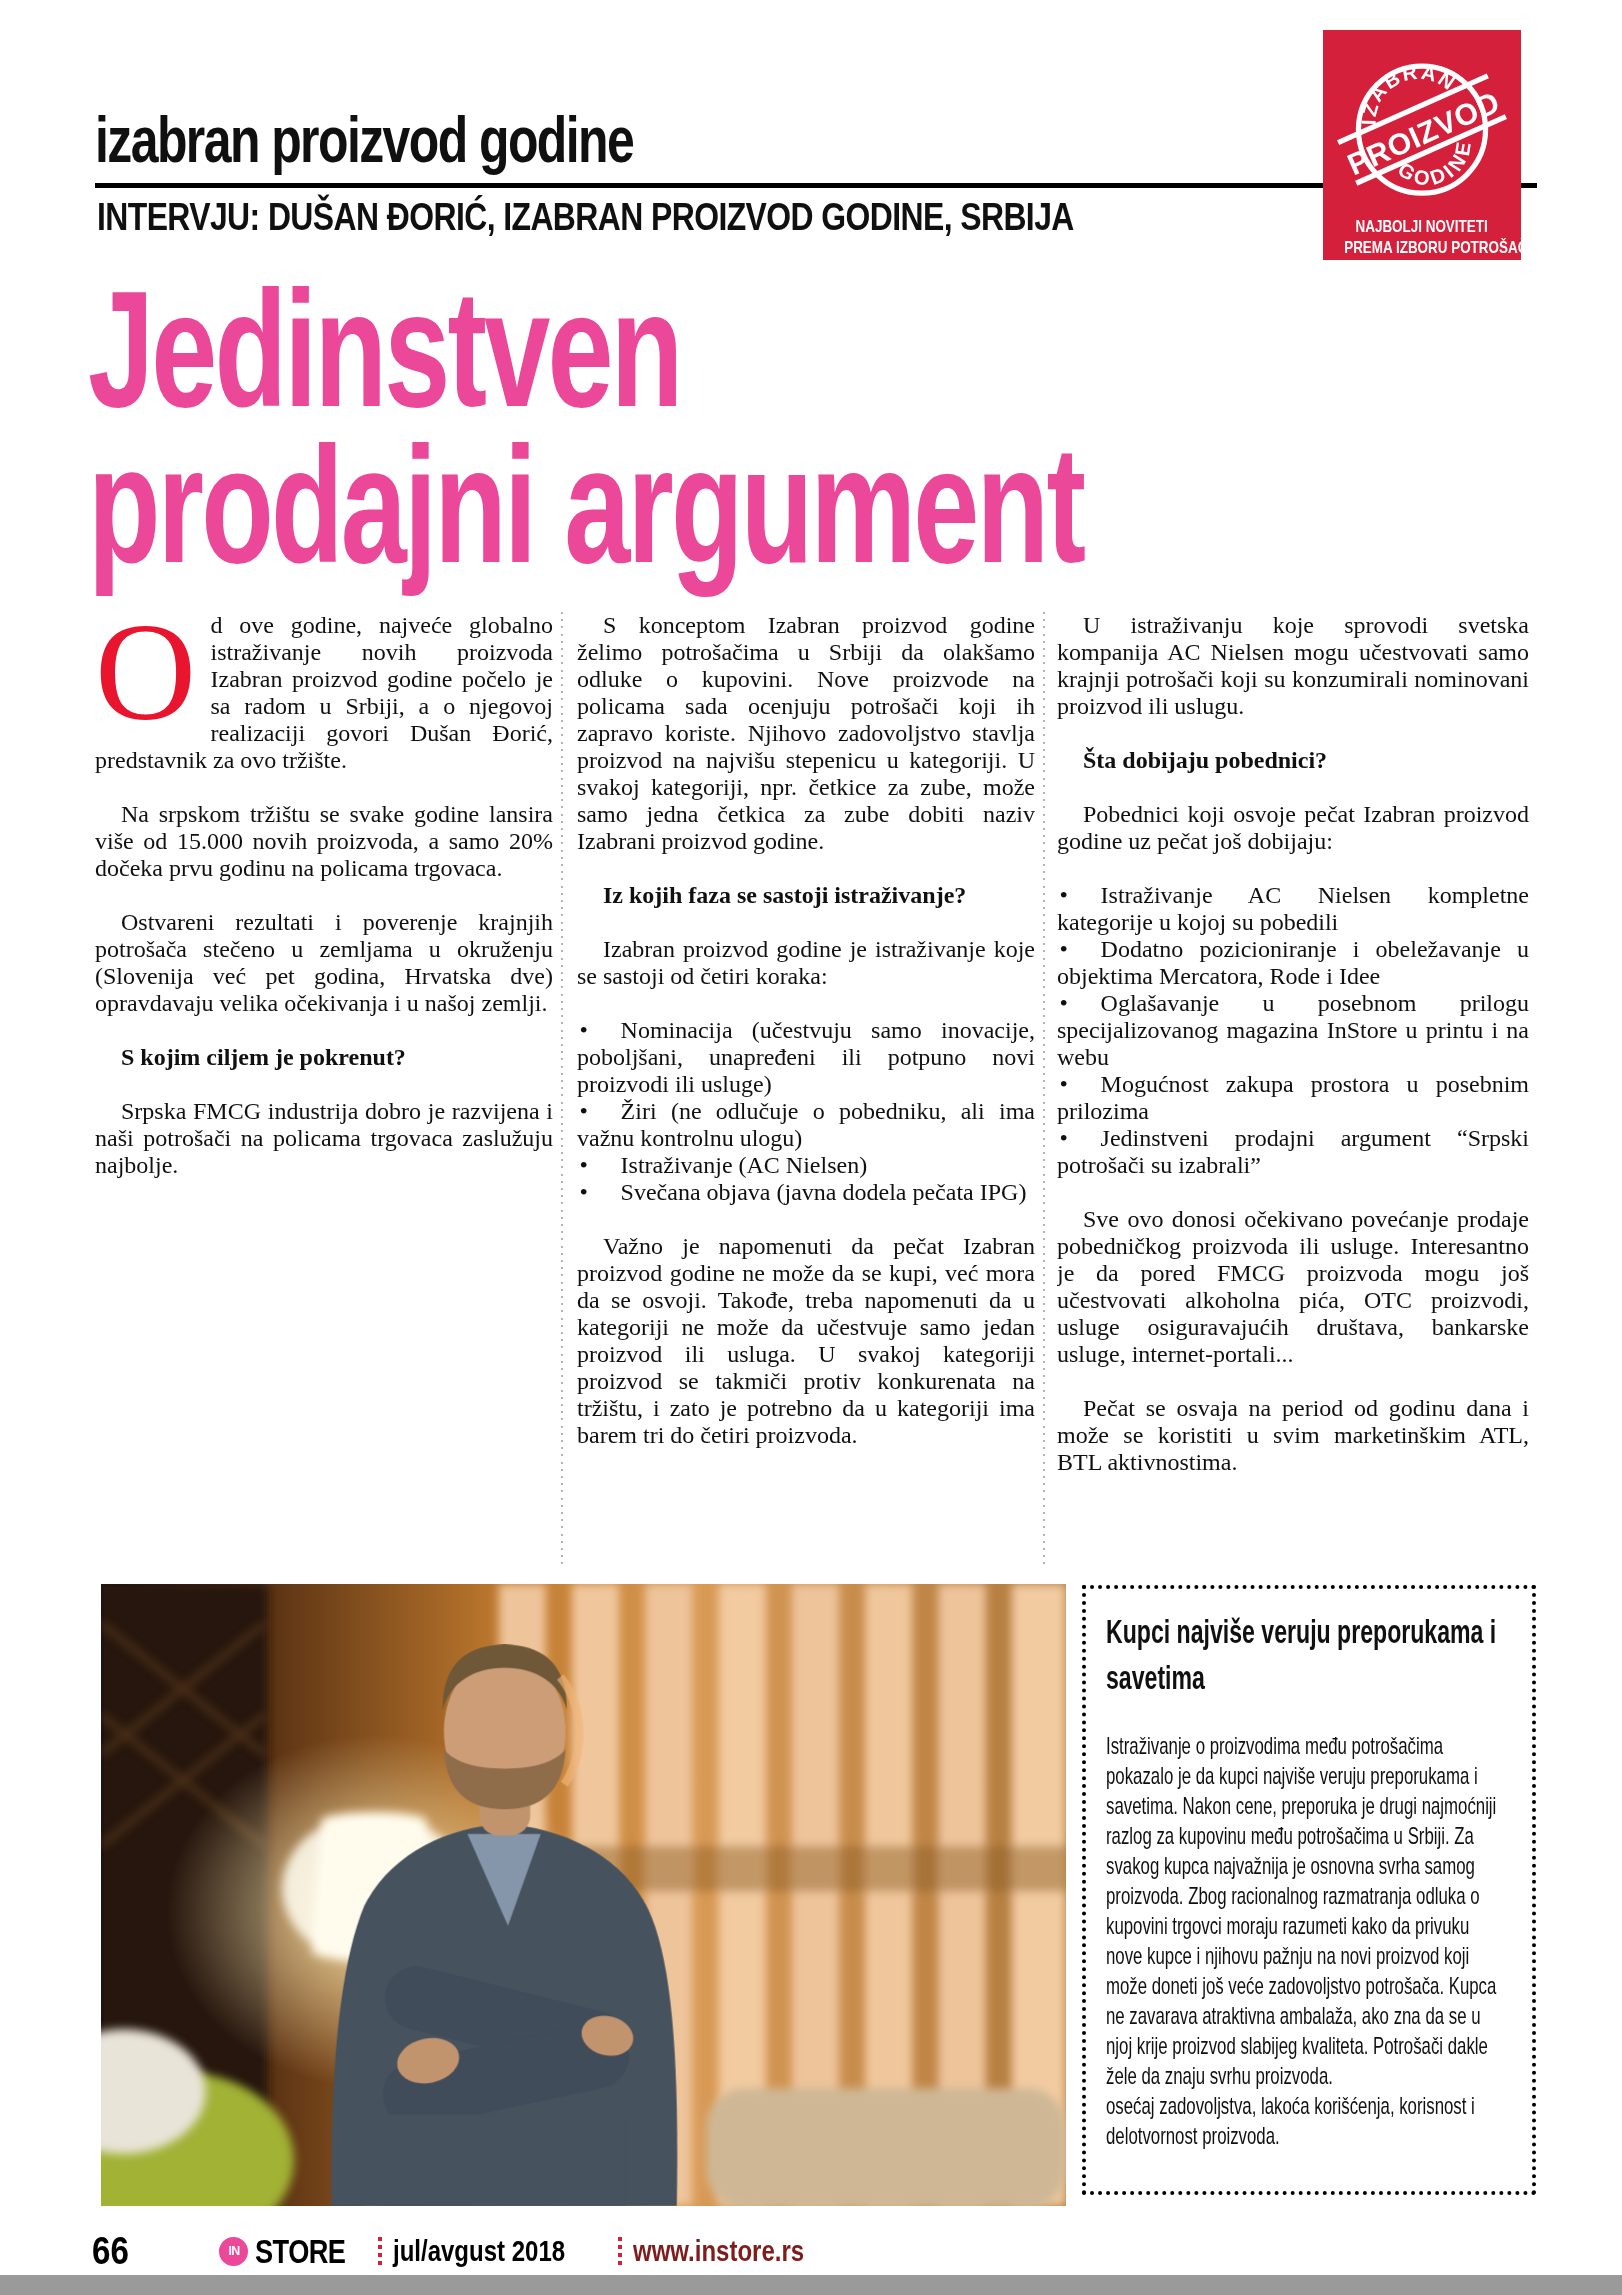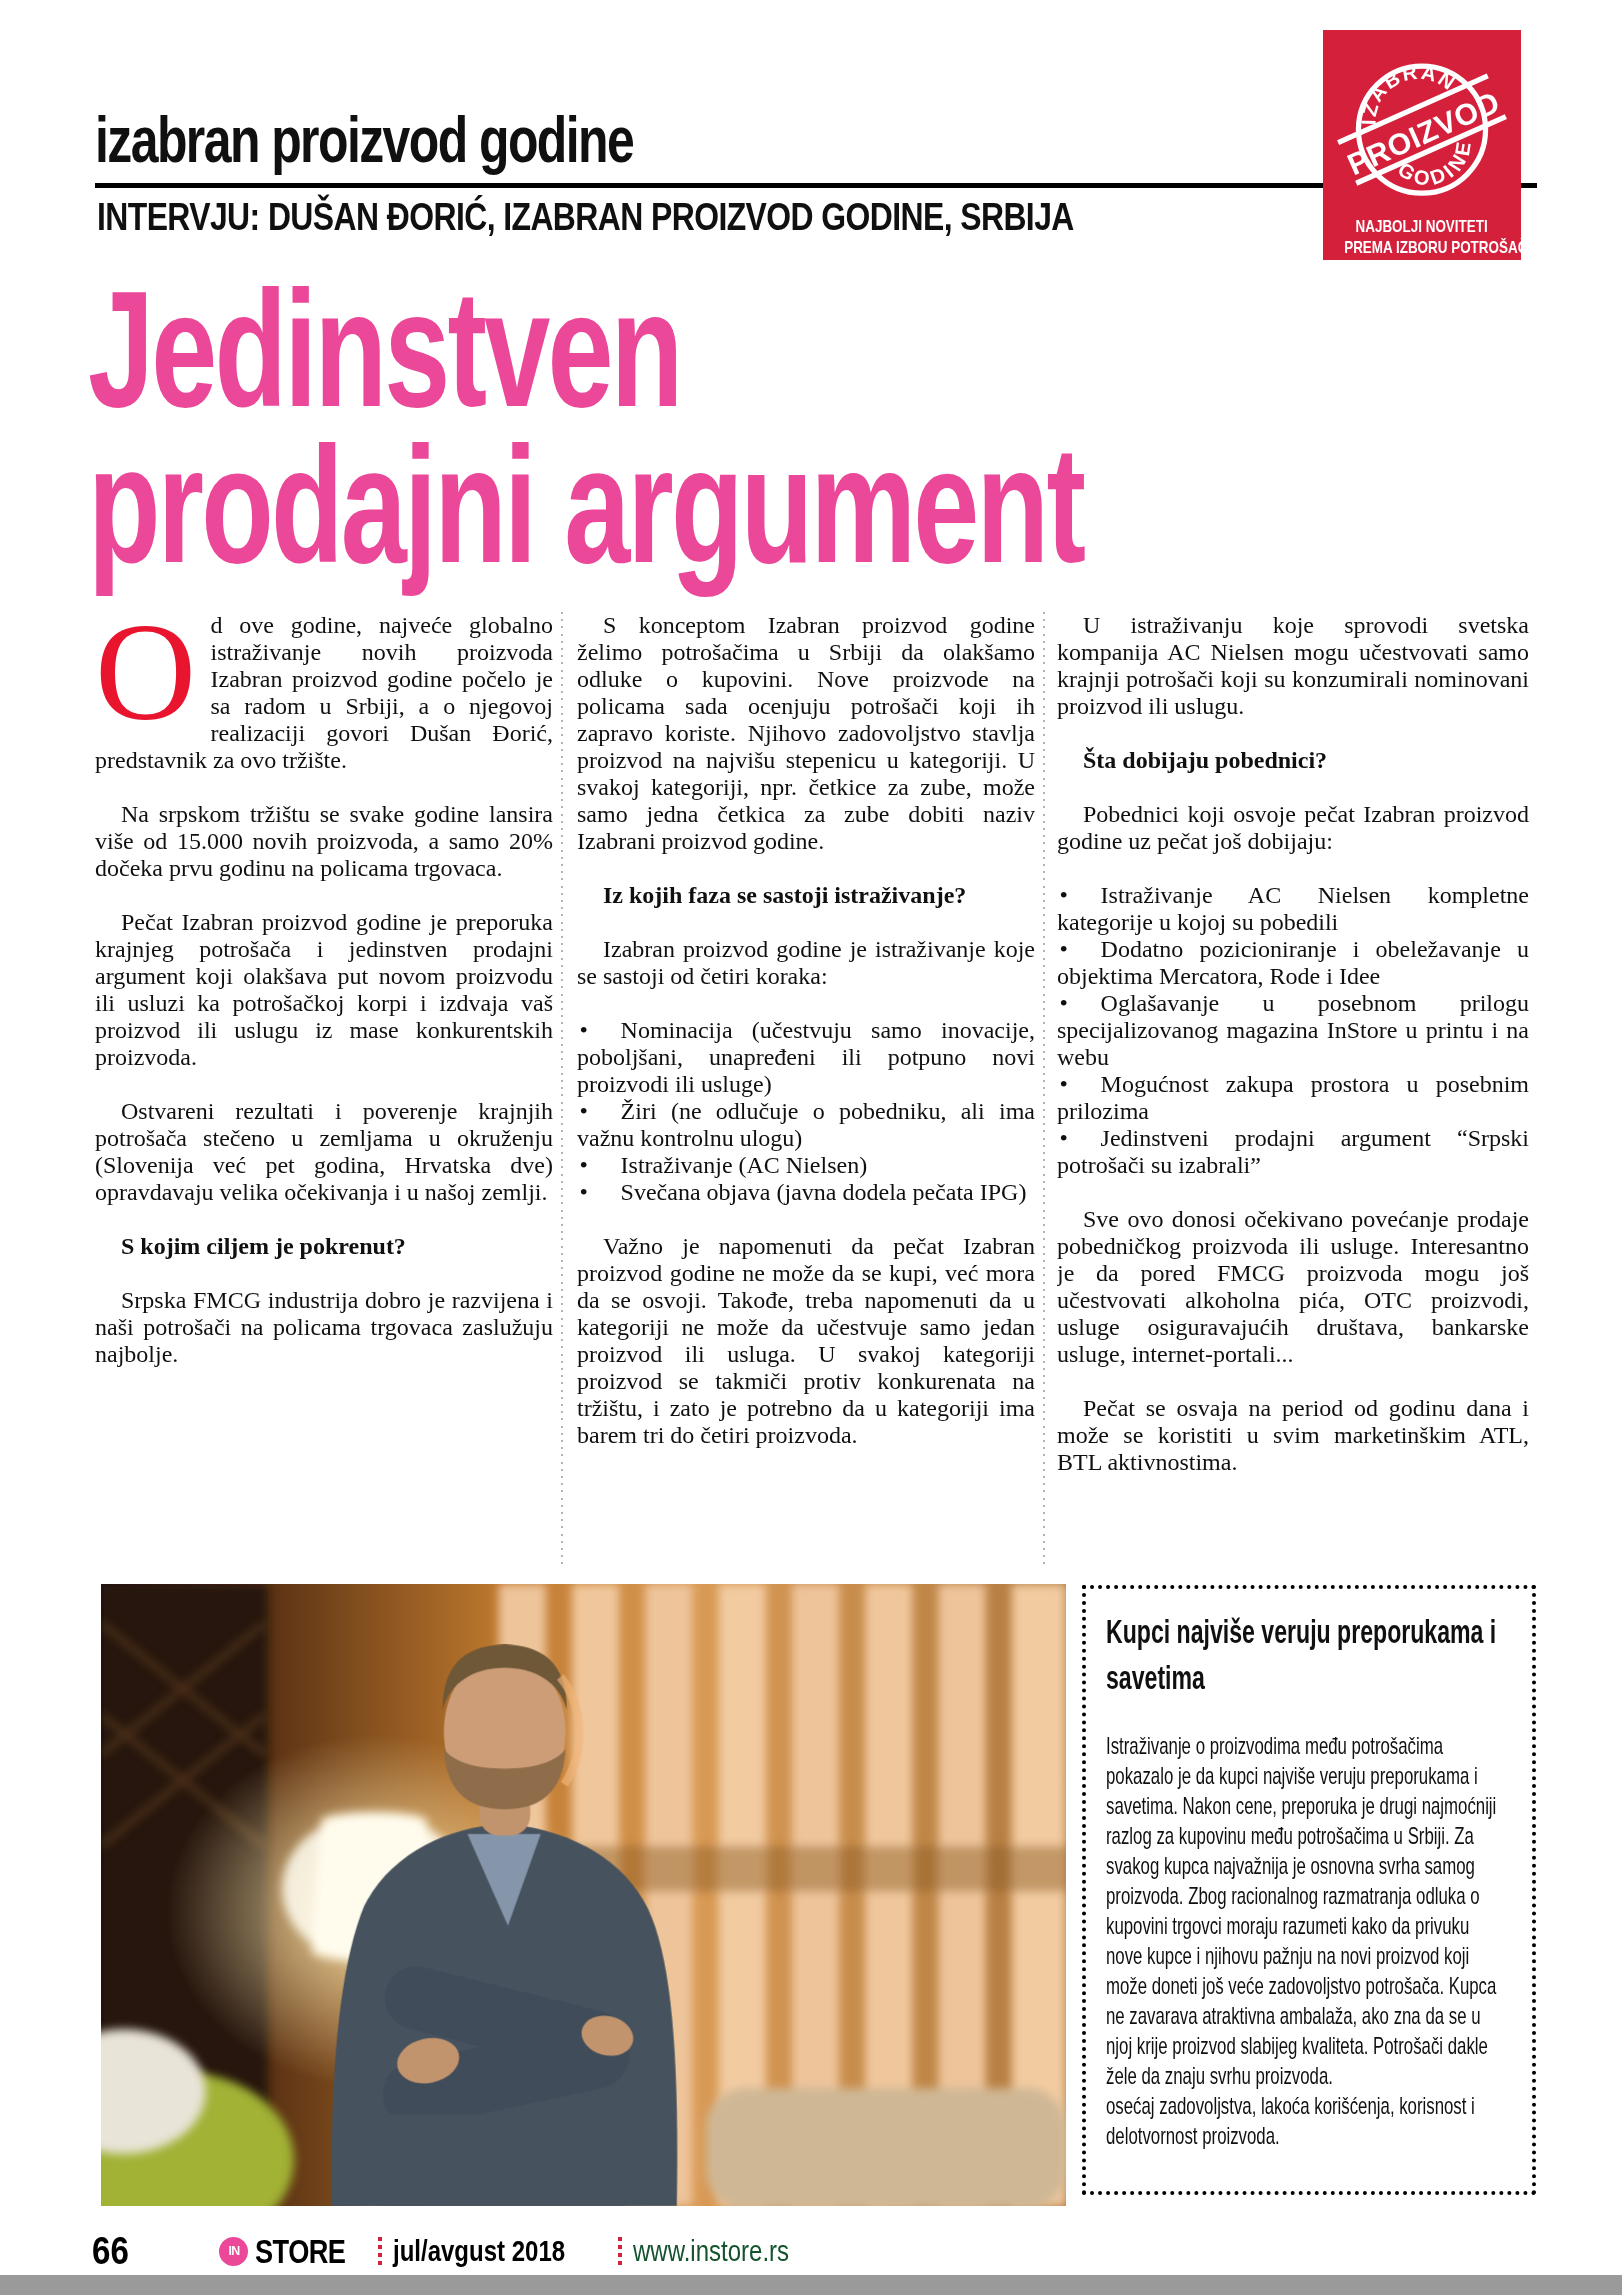--- a/index.html
+++ b/index.html
@@ -65,21 +65,21 @@
   .pageno .cx{transform:scaleX(.85);}
   .logo{display:flex;align-items:center;margin-left:84px;}
   .logo-circle{width:29px;height:29px;border-radius:50%;background:#ec4899;color:#fff;display:flex;
                align-items:center;justify-content:center;font-size:12.4px;font-weight:700;letter-spacing:-0.7px;}
   .logo-store{font-size:34px;font-weight:700;margin-left:6.5px;letter-spacing:-0.7px;}
   .logo-store .cx{transform:scaleX(.8);}
   .fsep{width:3.9px;height:29px;margin:0 10.5px;
         background:repeating-linear-gradient(to bottom,#d5203b 0 3.9px,transparent 3.9px 7.9px);}
   .issue{font-size:30px;font-weight:700;}
   .issue .cx{transform:scaleX(.8);}
-  .site{font-size:30px;font-weight:400;color:#14532d;}
+  .site{font-size:30px;font-weight:700;color:#7f1d1d;}
   .site .cx{transform:scaleX(.8);}
 </style>
 </head>
 <body>
 
 <div class="page">
 
   <div class="kicker"><span class="cx">izabran proizvod godine</span></div>
   <div class="head-rule"></div>
   <div class="strap"><span class="cx">INTERVJU: DUŠAN ĐORIĆ, IZABRAN PROIZVOD GODINE, SRBIJA</span></div>
@@ -108,21 +108,20 @@
   </div>
 
   <h1 class="title" style="margin:0;">
     <span class="line"><span class="cx">Jedinstven</span></span>
     <span class="line"><span class="cx">prodajni argument</span></span>
   </h1>
 
   <div class="col col-1">
       <p class="para lead"><span class="dropcap">O</span>d ove godine, najveće globalno istraživanje novih proizvoda Izabran proizvod godine počelo je sa radom u Srbiji, a o njegovoj realizaciji govori Dušan Đorić, predstavnik za ovo tržište.</p>
       <p class="para">Na srpskom tržištu se svake godine lansira više od 15.000 novih proizvoda, a samo 20% dočeka prvu godinu na policama trgovaca.</p>
-      <p class="para">Pečat Izabran proizvod godine je preporuka krajnjeg potrošača i jedinstven prodajni argument koji olakšava put novom proizvodu ili usluzi ka potrošačkoj korpi i izdvaja vaš proizvod ili uslugu iz mase konkurentskih proizvoda.</p>
       <p class="para">Ostvareni rezultati i poverenje krajnjih potrošača stečeno u zemljama u okruženju (Slovenija već pet godina, Hrvatska dve) opravdavaju velika očekivanja i u našoj zemlji.</p>
       <p class="subhead">S kojim ciljem je pokrenut?</p>
       <p class="para">Srpska FMCG industrija dobro je razvijena i naši potrošači na policama trgovaca zaslužuju najbolje.</p>
     </div>
   <div class="col col-2">
       <p class="para">S konceptom Izabran proizvod godine želimo potrošačima u Srbiji da olakšamo odluke o kupovini. Nove proizvode na policama sada ocenjuju potrošači koji ih zapravo koriste. Njihovo zadovoljstvo stavlja proizvod na najvišu stepenicu u kategoriji. U svakoj kategoriji, npr. četkice za zube, može samo jedna četkica za zube dobiti naziv Izabrani proizvod godine.</p>
       <p class="subhead">Iz kojih faza se sastoji istraživanje?</p>
       <p class="para">Izabran proizvod godine je istraživanje koje se sastoji od četiri koraka:</p>
       <p class="bullet"><span class="glyph">•</span>Nominacija (učestvuju samo inovacije, poboljšani, unapređeni ili potpuno novi proizvodi ili usluge)</p>
       <p class="bullet"><span class="glyph">•</span>Žiri (ne odlučuje o pobedniku, ali ima važnu kontrolnu ulogu)</p>

